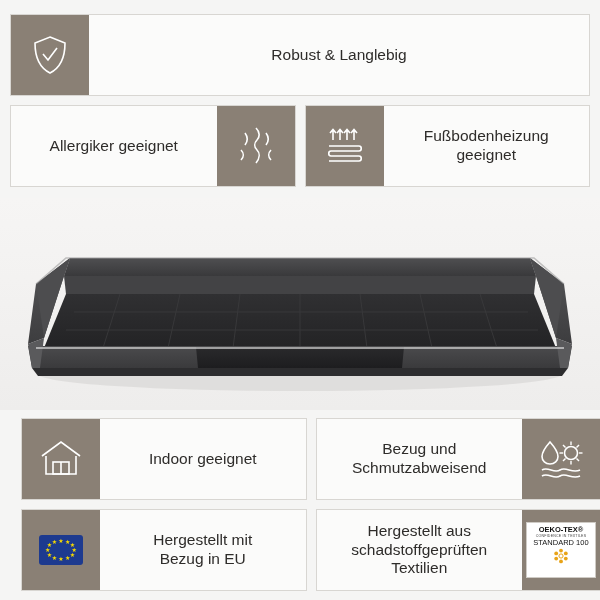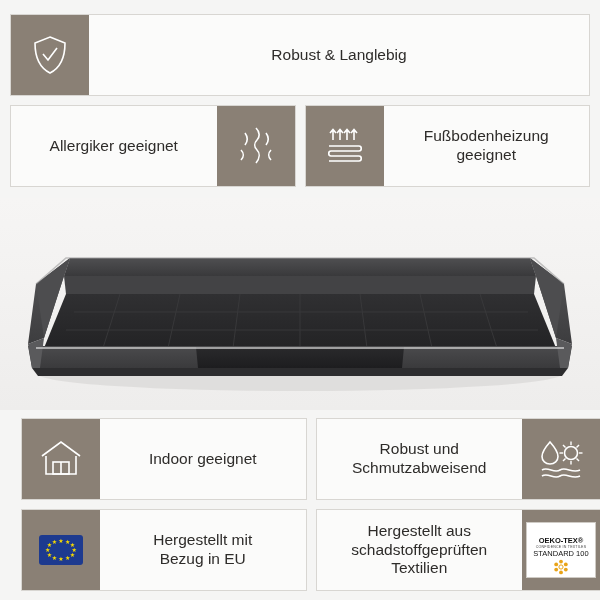--- a/index.html
+++ b/index.html
@@ -101,21 +101,21 @@
 
   
   .oeko {
     width: 70px;
     height: 56px;
     background: #ffffff;
     border: 1px solid #cfcbc5;
     display: flex;
     flex-direction: column;
     align-items: center;
-    justify-content: flex-end;
+    justify-content: flex-start;
     box-sizing: border-box;
     padding: 2px;
   }
   .oeko .l1 { font-size: 7.5px; font-weight: bold; color: #111; letter-spacing: 0; }
   .oeko .l2 { font-size: 3.6px; color: #444; letter-spacing: .2px; margin-top: 0px;}
   .oeko .l3 { font-size: 7.5px; font-weight: normal; color: #111; }
   .oeko .logo { margin-top: 1px; }
 
   
   #photo {
@@ -277,21 +277,21 @@
               <line x1="42" y1="16" x2="45.5" y2="16"></line>
               <line x1="26" y1="8" x2="28.5" y2="10.5"></line>
               <line x1="39.5" y1="21.5" x2="42" y2="24"></line>
               <line x1="26" y1="24" x2="28.5" y2="21.5"></line>
               <line x1="39.5" y1="10.5" x2="42" y2="8"></line>
             </g>
             <path class="icon-white" d="M5 33 C11 29 17 37 23 33 C29 29 35 37 43 33" stroke-width="1.6"></path>
             <path class="icon-white" d="M5 39 C11 35 17 43 23 39 C29 35 35 43 43 39" stroke-width="1.6"></path>
           </svg>
         </div>
-        <div class="card-text">Robust und
+        <div class="card-text">Bezug und
 Schmutzabweisend</div>
       </div>
     </div>
 
     <div class="row">
 
       <div class="card">
         <div class="icon-box">
           <div class="eu-flag">
             <span class="eu-star" style="left:50%;top:20%">★</span>

